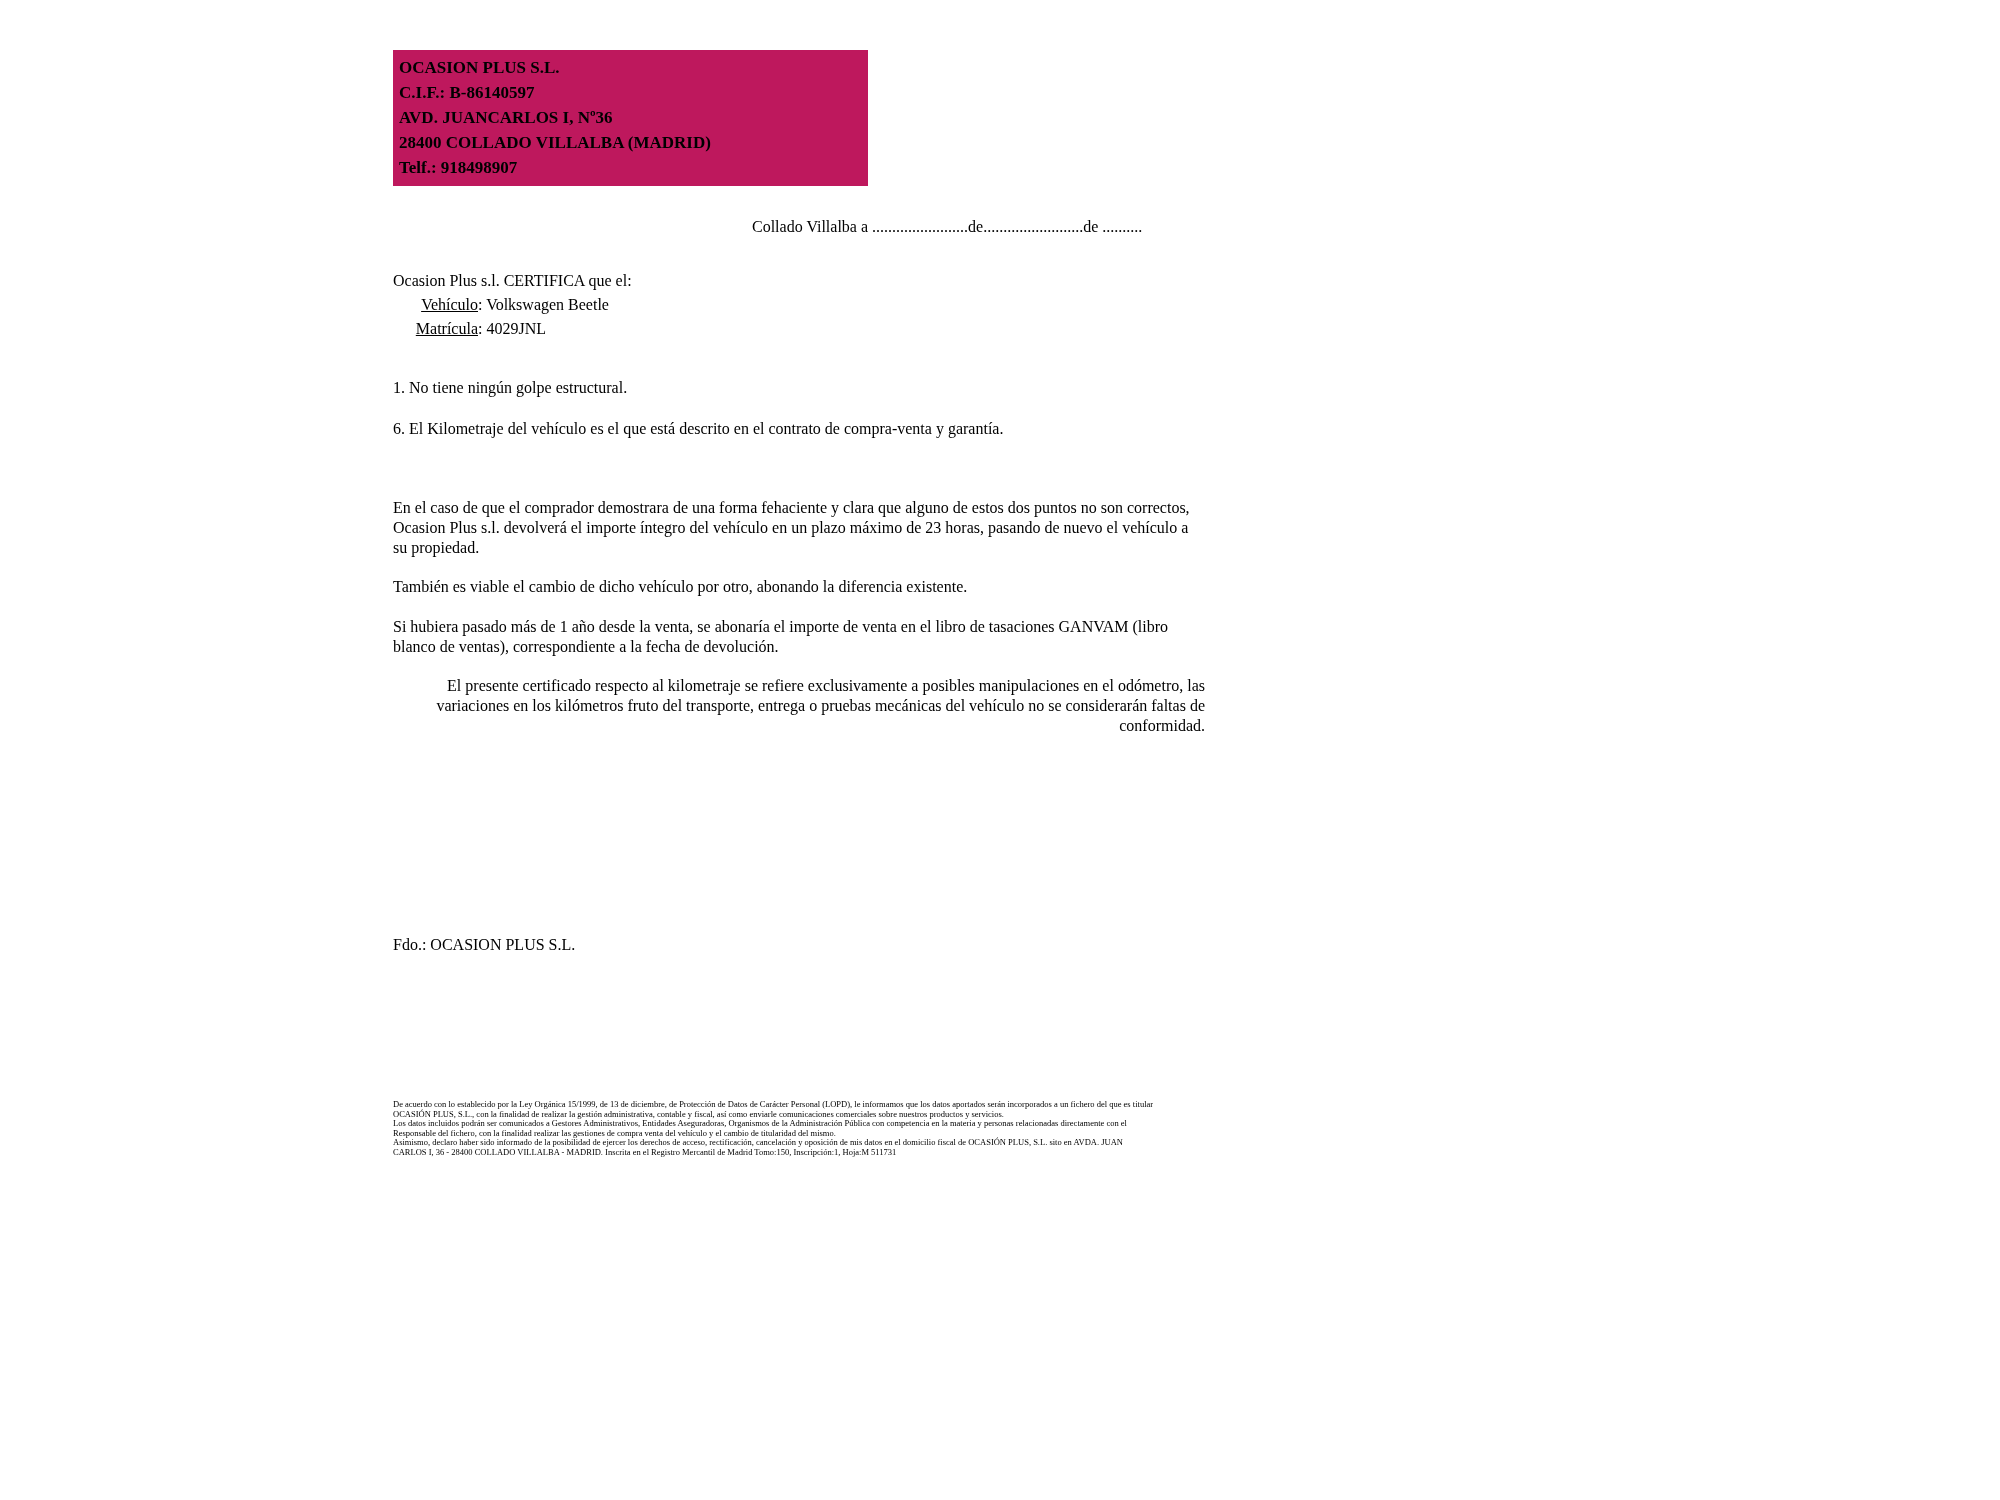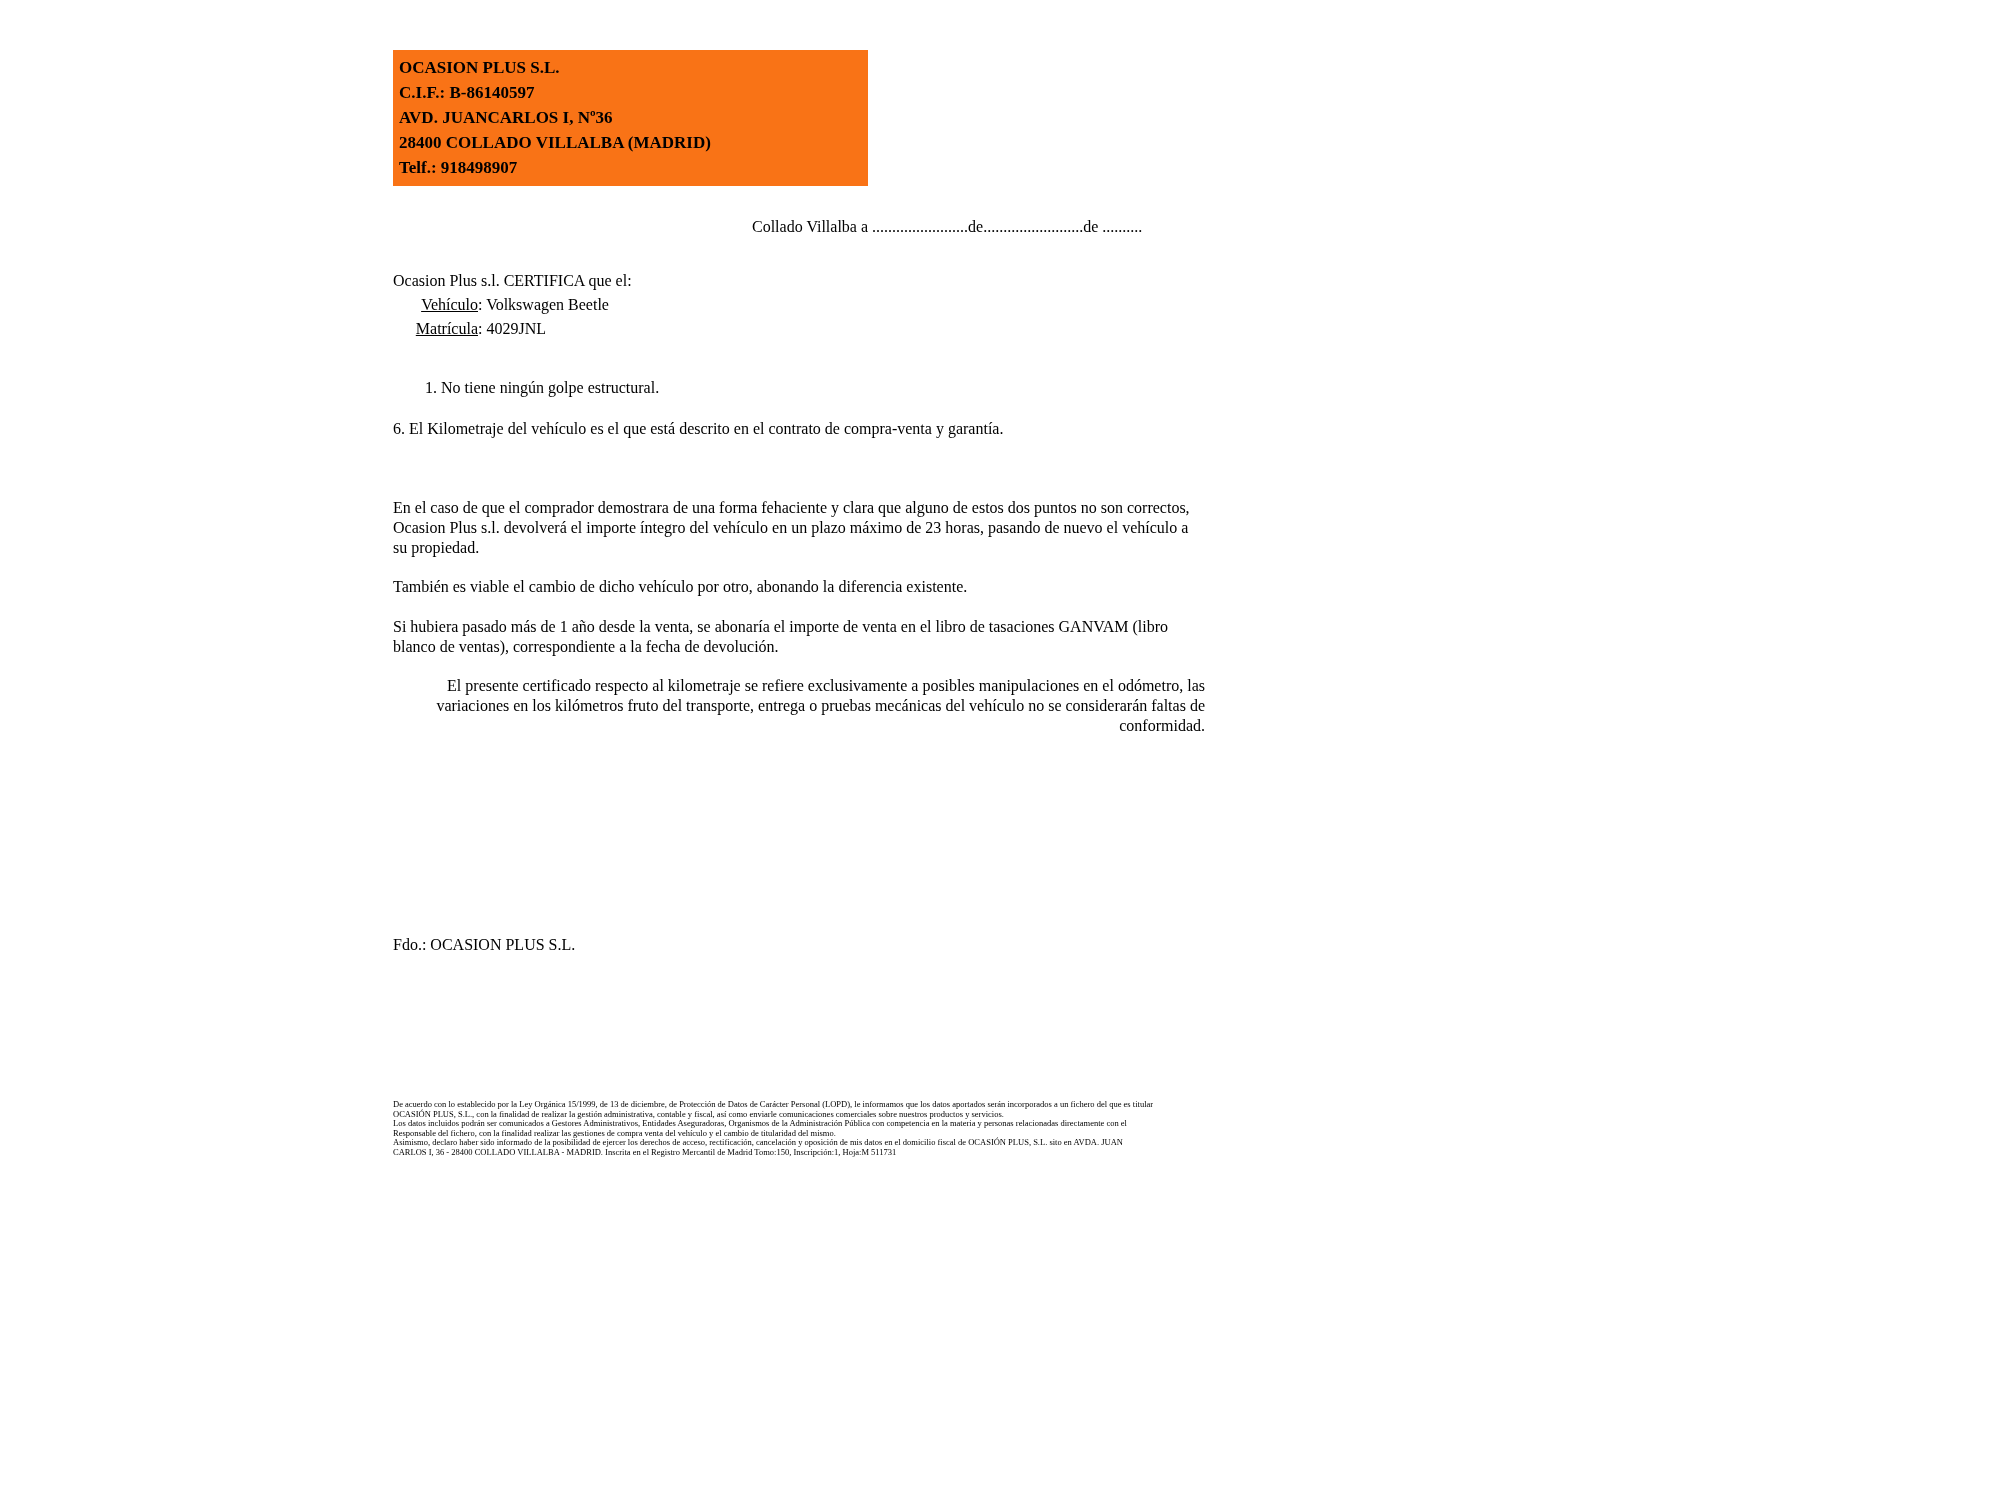--- a/index.html
+++ b/index.html
@@ -14,21 +14,21 @@
     background: #ffffff;
     font-family: "Liberation Serif", "DejaVu Serif", serif;
     color: #000000;
     overflow: hidden;
   }
   .letterhead {
     position: absolute;
     left: 393px;
     top: 50px;
     width: 475px;
-    background: #f97316;
+    background: #be185d;
     padding: 5px 8px 6px 6px;
     box-sizing: border-box;
     font-size: 17px;
     font-weight: bold;
     line-height: 25px;
   }
   .date-line {
     position: absolute;
     left: 752px;
     top: 218px;
@@ -52,21 +52,21 @@
     text-decoration: underline;
   }
   .point, .para, .signature {
     position: absolute;
     left: 393px;
     width: 812px;
     font-size: 16px;
     line-height: 20px;
     margin: 0;
   }
-  .point-1 { top: 378px; margin-left: 32px; }
+  .point-1 { top: 378px; }
   .point-2 { top: 419px; }
   .para-1  { top: 498px; }
   .para-2  { top: 577px; }
   .para-3  { top: 617px; }
   .para-4  { top: 676px; text-align: right; }
   .signature { top: 935px; }
   .legal-footer {
     position: absolute;
     left: 393px;
     top: 1100px;

